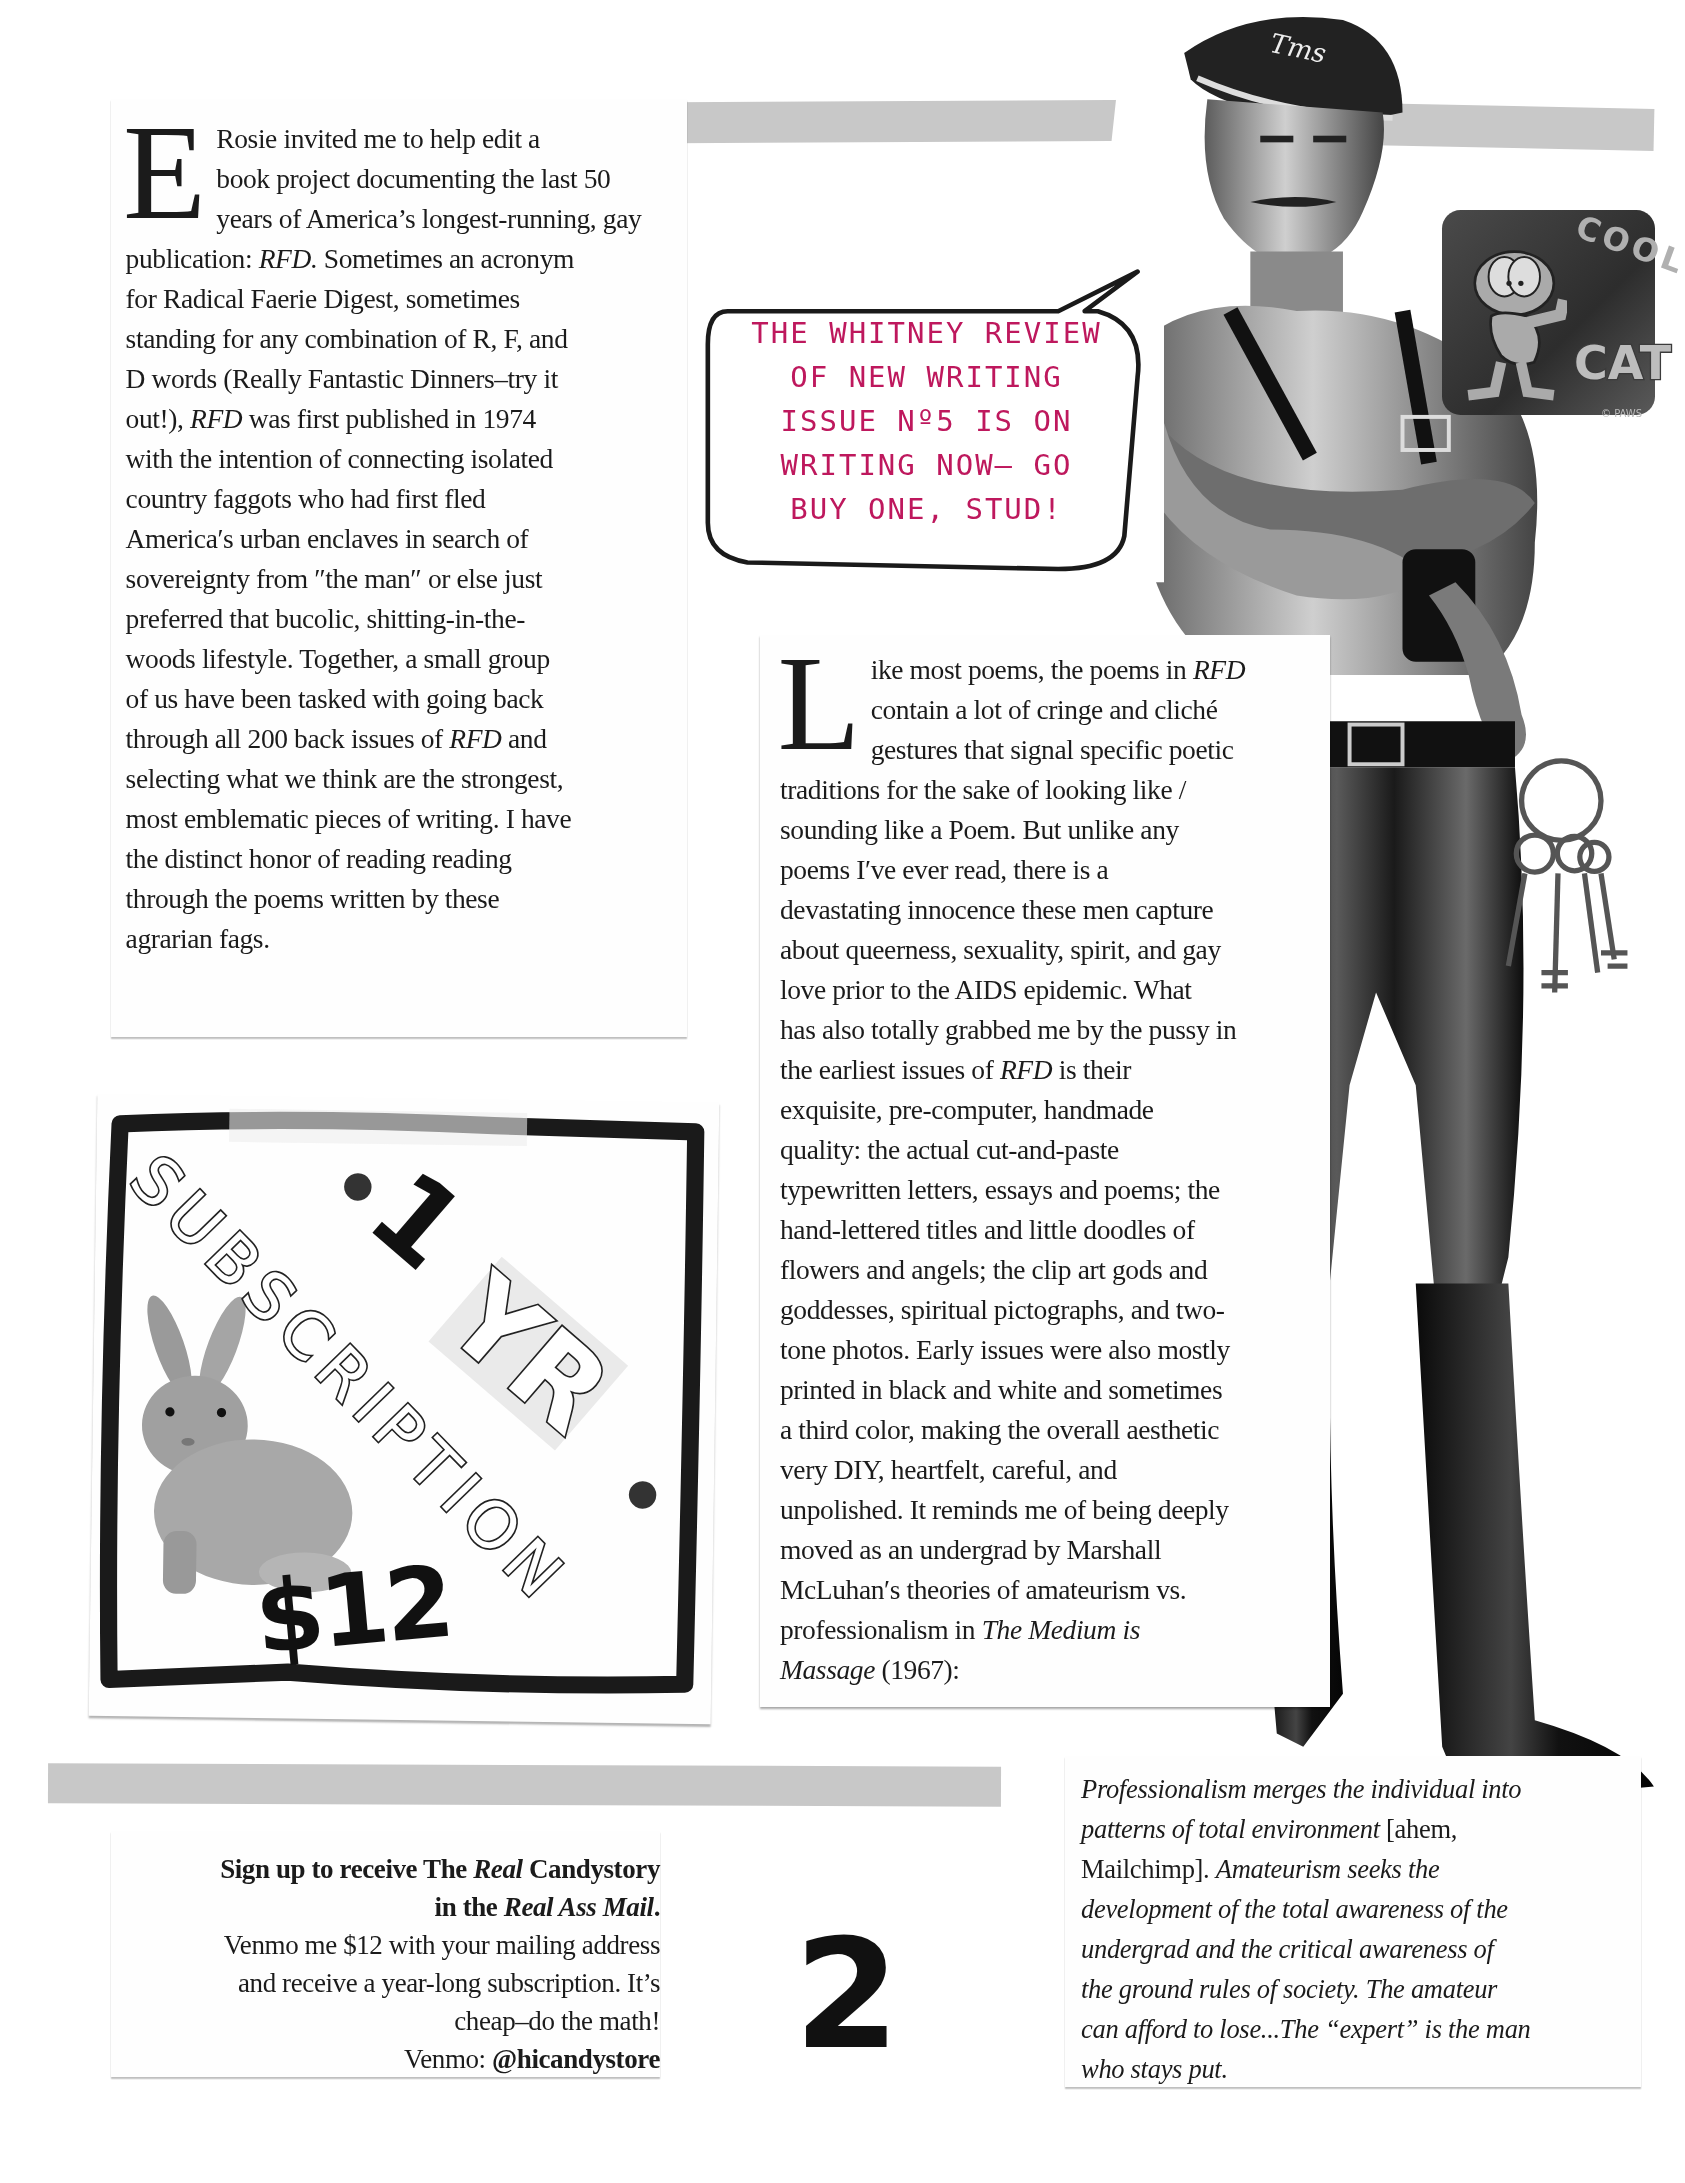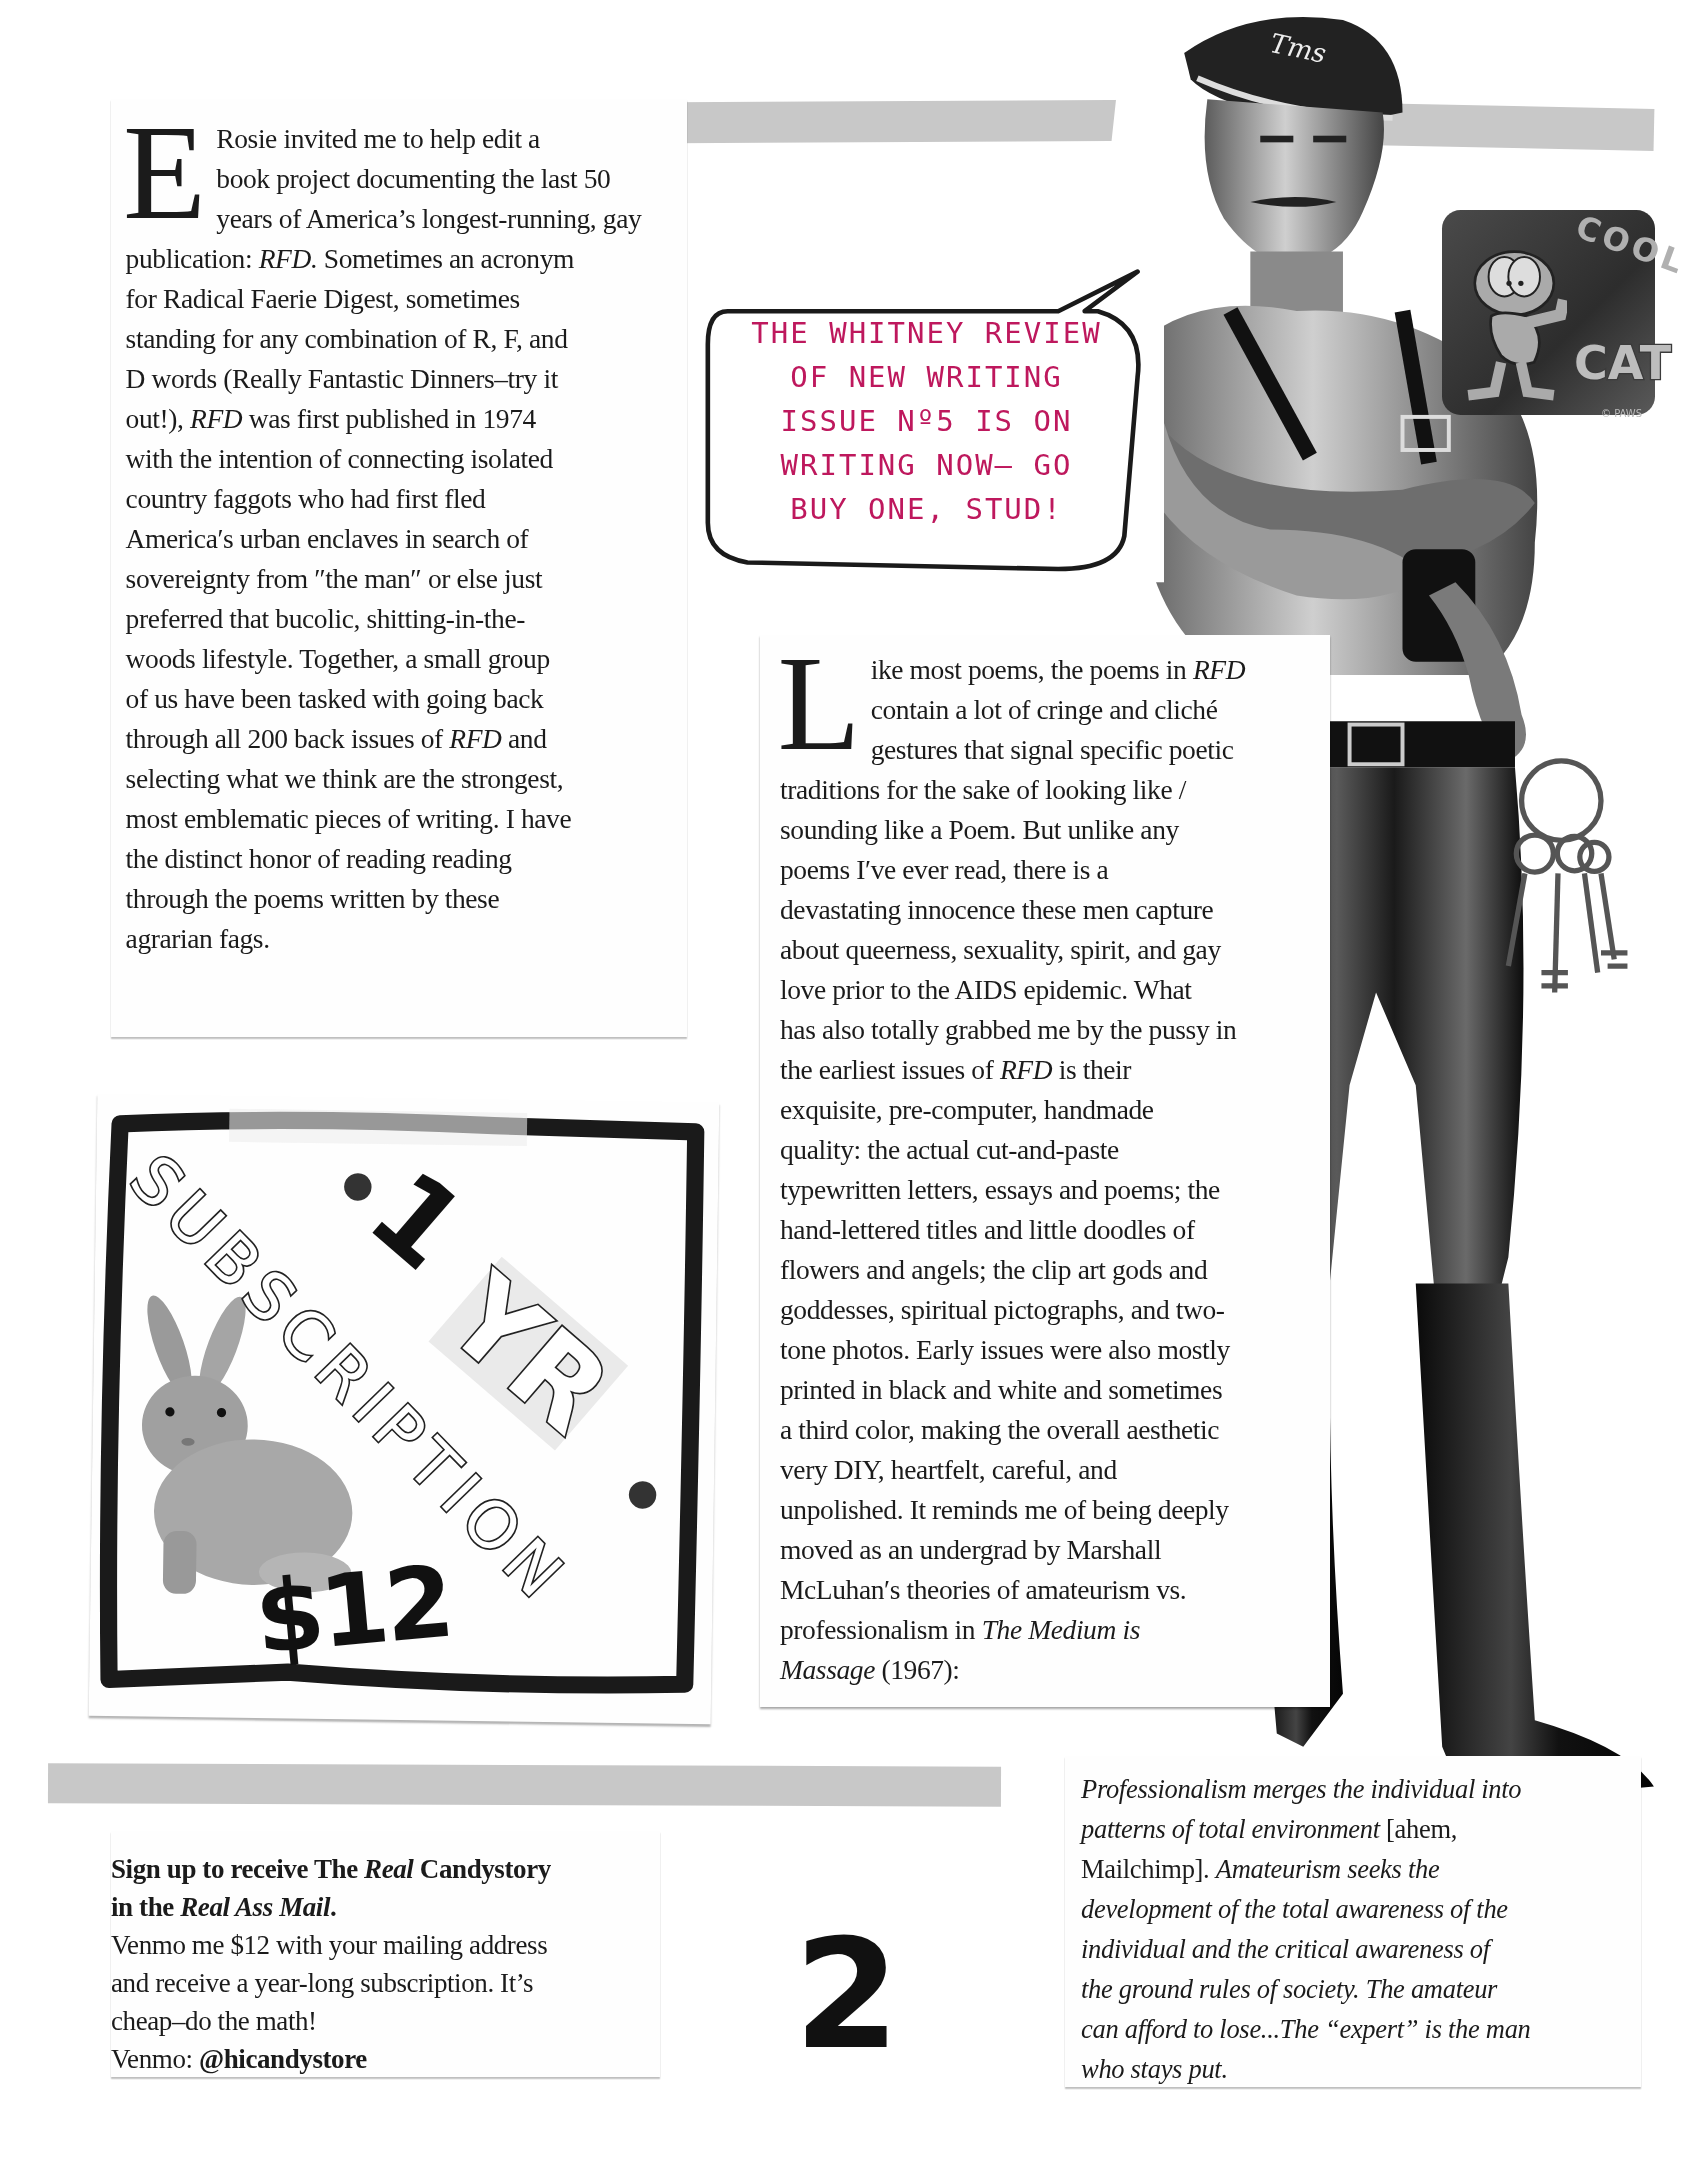--- a/index.html
+++ b/index.html
@@ -23,21 +23,21 @@
   .sticker { position:absolute; border-radius:18.5px; background:linear-gradient(135deg,#4a4a4a,#2d2d2d 60%,#5a5a5a); }
   .sticker .cool { position:absolute; font-family:"DejaVu Sans",sans-serif; font-weight:bold; color:#b0b0b0; font-size:32px; }
   .sticker .cat { position:absolute; font-family:"DejaVu Sans",sans-serif; font-weight:bold; color:#bdbdbd; font-size:46px;
                   -webkit-text-stroke:2.6px #3b3b3b; paint-order:stroke fill; }
   .sticker .paws { position:absolute; font-family:"DejaVu Sans",sans-serif; font-size:10px; color:#bbb; }
 
   
   .sub-letter { font-family:"DejaVu Sans",sans-serif; font-weight:normal; color:#fff;
                 -webkit-text-stroke:3.3px #222; paint-order:stroke fill; }
 
-  .signup { text-align:left; font-size:27px; line-height:38px; letter-spacing:-0.4px; }
+  .signup { text-align:right; font-size:27px; line-height:38px; letter-spacing:-0.4px; }
   .signup b { font-weight:bold; }
 
   .quote { font-style:italic; font-size:26.5px; line-height:40px; letter-spacing:-0.3px; }
   .quote .up { font-style:normal; }
 
   .page-num { font-family:"DejaVu Sans","Liberation Sans",sans-serif; font-weight:bold; font-size:152px; line-height:1; color:#111; }
 </style>
 </head>
 <body>
 
@@ -248,19 +248,19 @@
 </div>
 
 <div class="abs page-num" style="left:794px; top:1919px;">2</div>
 
 <div class="card" style="left:1065px; top:1756px; width:576px; height:331px; box-shadow:0 2px 1.3px rgba(0,0,0,0.25);">
   <div class="quote" id="quote-lines" style="position:absolute; left:16px; top:13.2px; width:556px;">
       <div><span>Professionalism merges the individual into</span></div>
       <div><span>patterns of total environment</span><span class="up"> [ahem,</span></div>
       <div><span class="up">Mailchimp]. </span><span>Amateurism seeks the</span></div>
       <div><span>development of the total awareness of the</span></div>
-      <div><span>individual and the critical awareness of</span></div>
+      <div><span>undergrad and the critical awareness of</span></div>
       <div><span>the ground rules of society. The amateur</span></div>
       <div><span>can afford to lose...The “expert” is the man</span></div>
       <div><span>who stays put.</span></div>
     </div>
 </div>
 
 
 </body></html>

